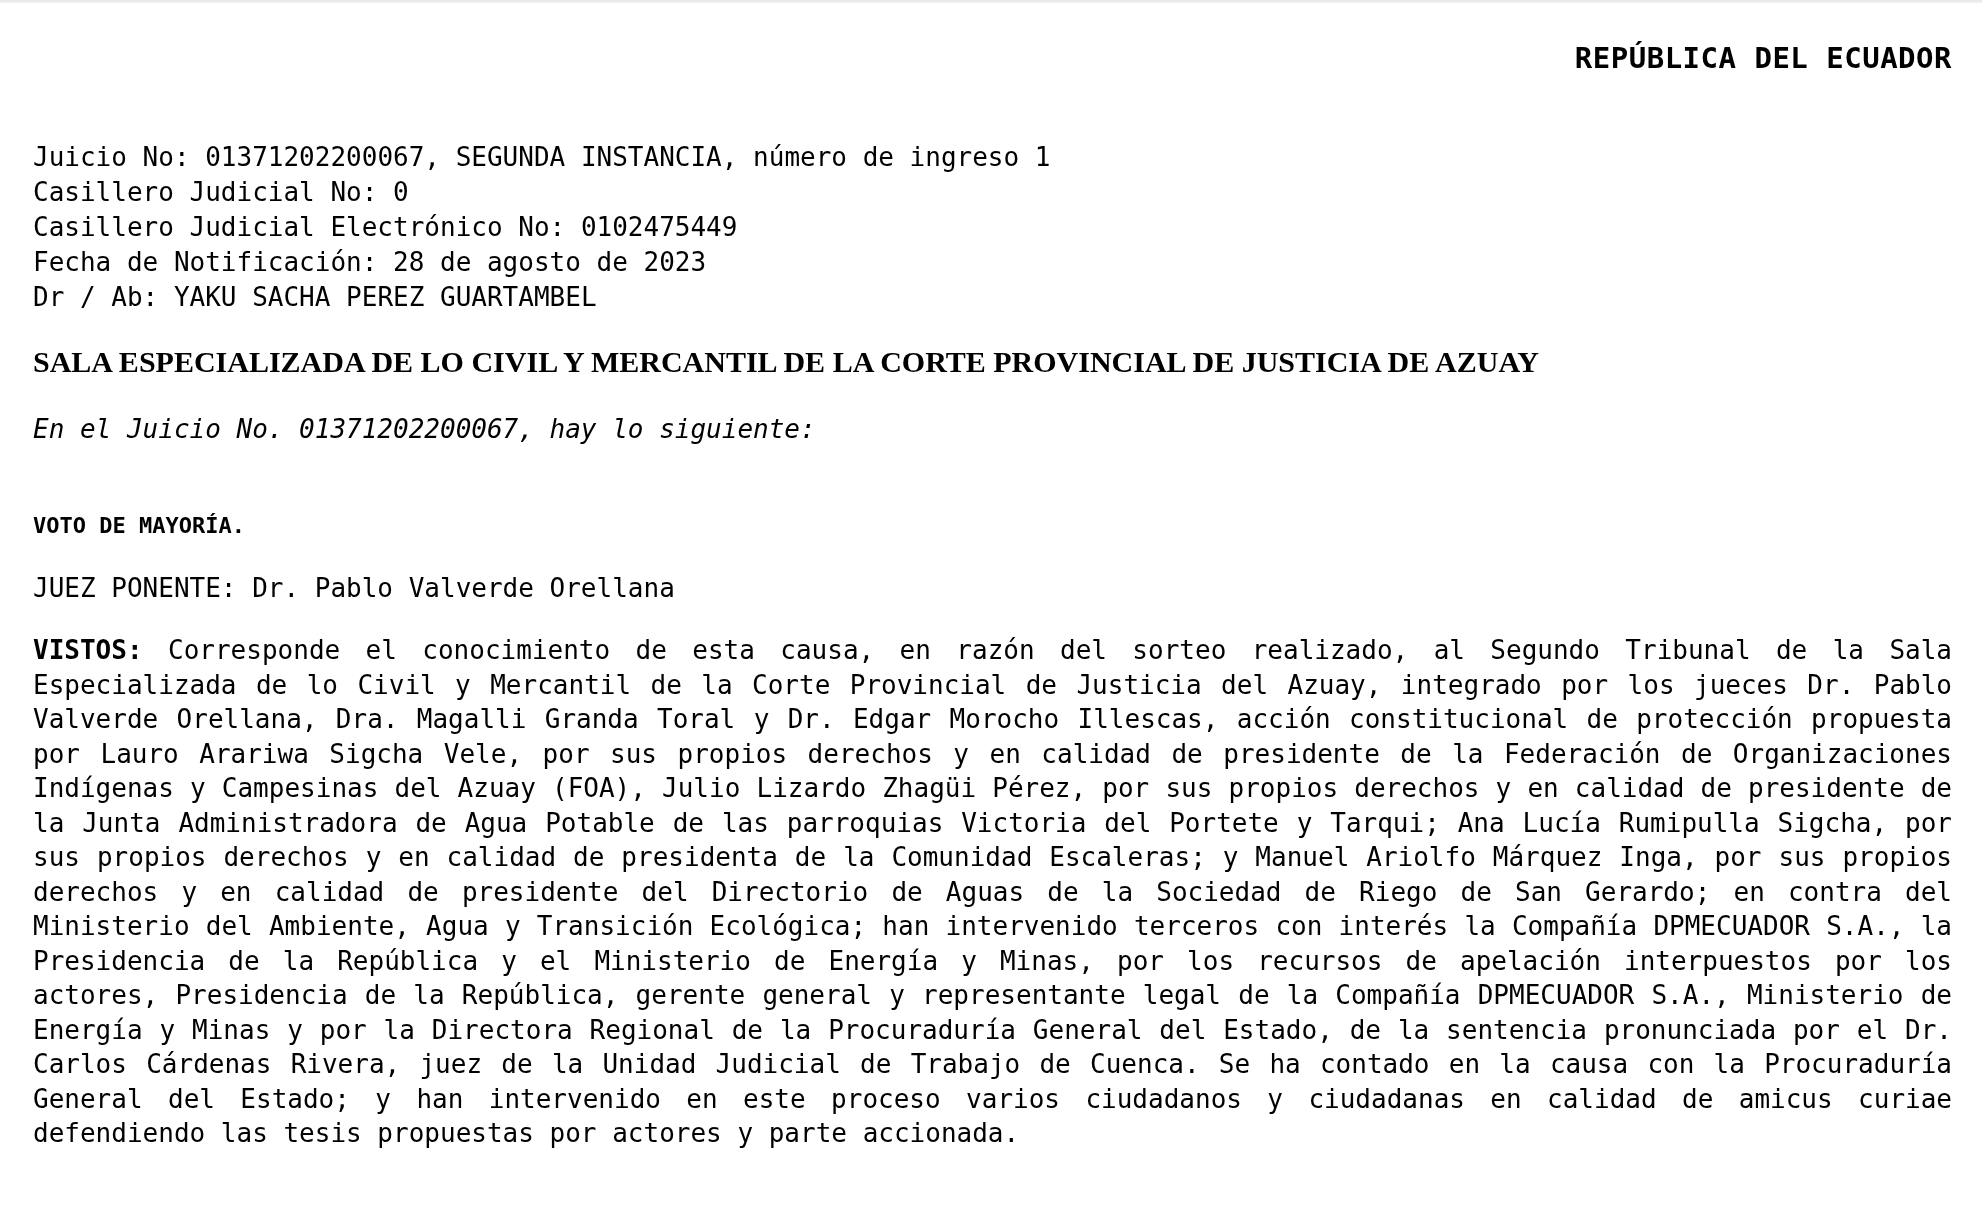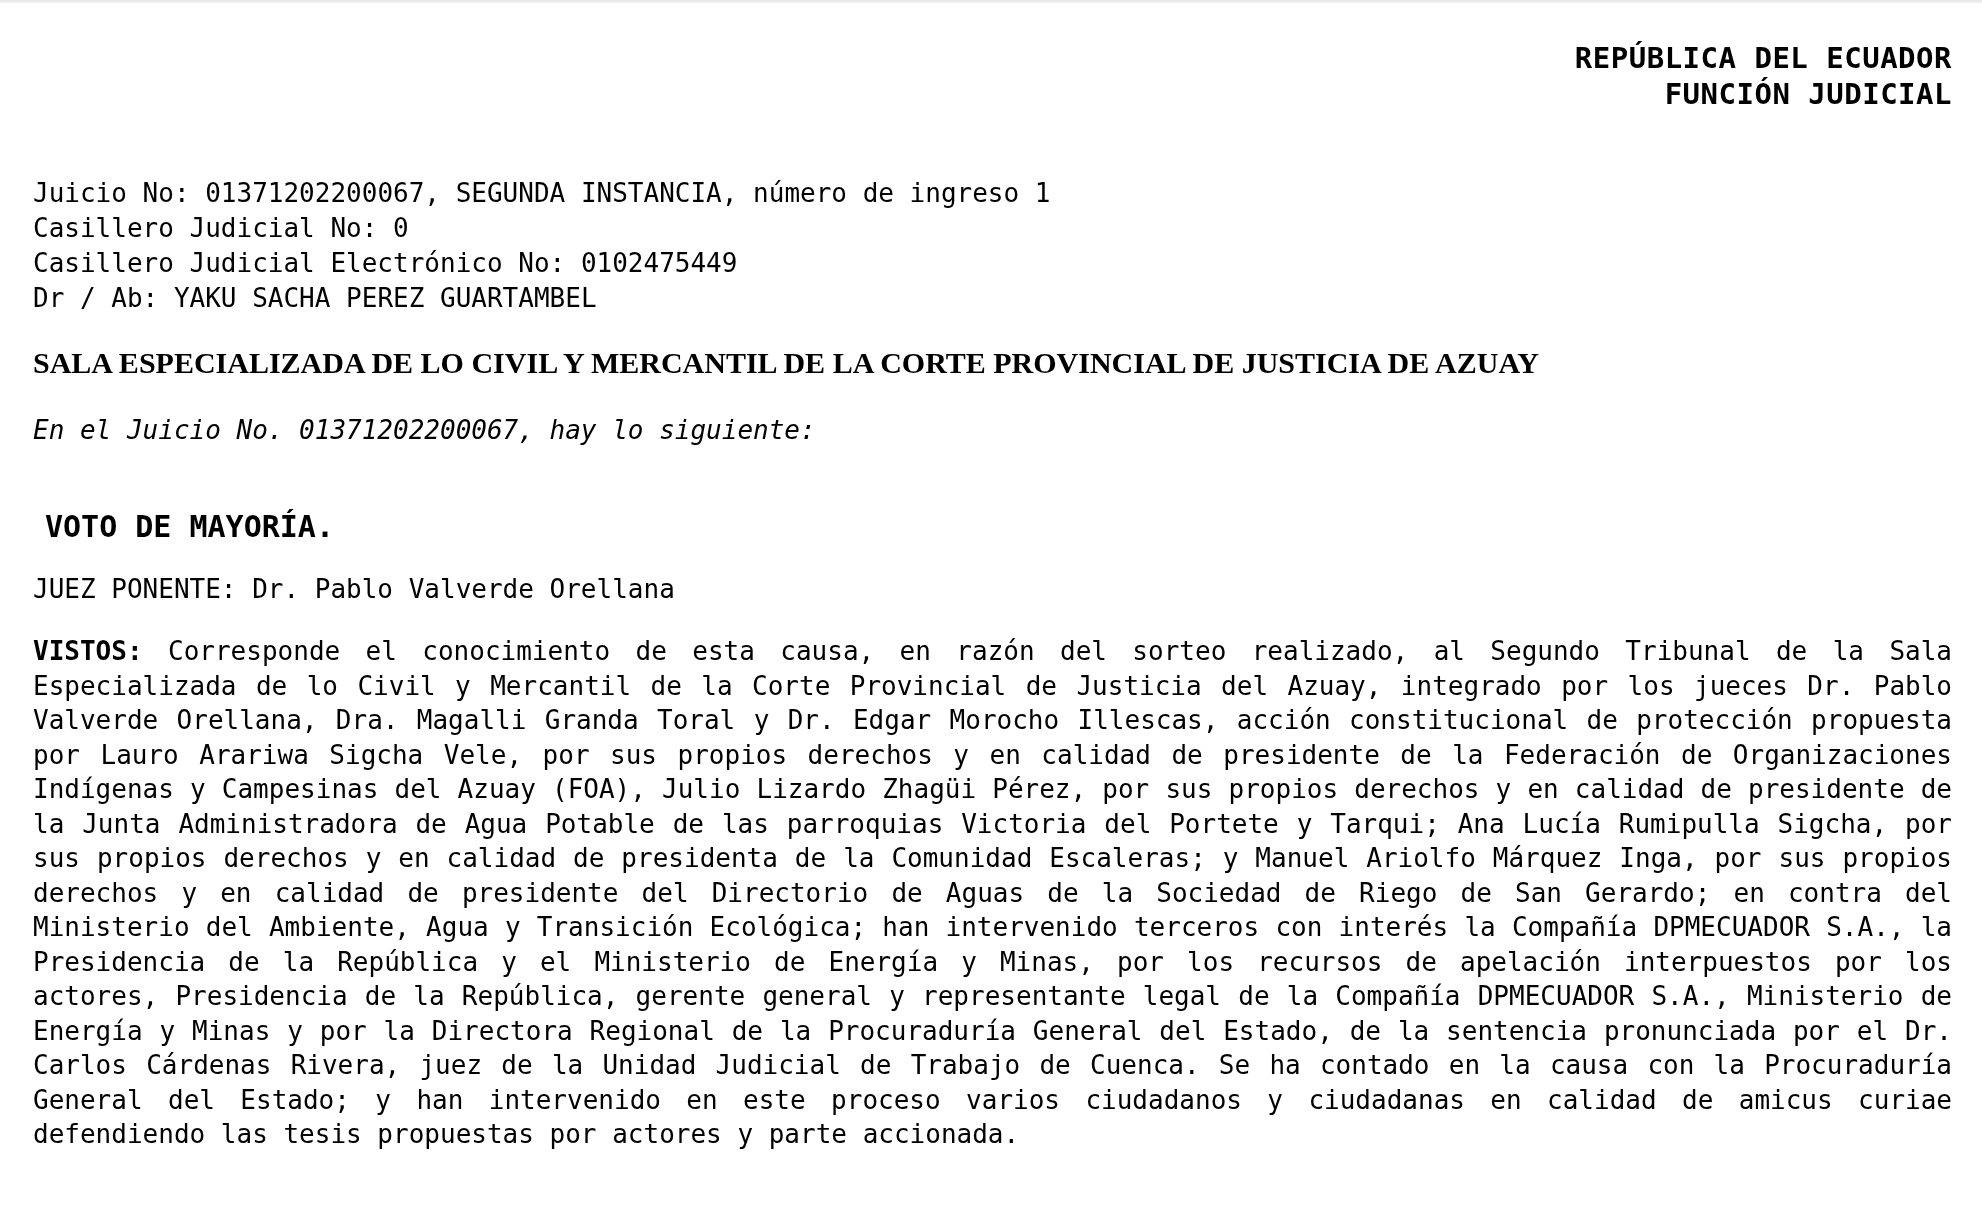--- a/index.html
+++ b/index.html
@@ -52,25 +52,24 @@
   }
   .case-intro {
     margin-top: 33px;
     font-size: 26px;
     line-height: 35px;
     white-space: nowrap;
     font-style: italic;
   }
   .vote-heading {
     margin-top: 61px;
-    font-size: 30px;
+    font-size: 22px;
     line-height: 35px;
     font-weight: bold;
     white-space: nowrap;
-    margin-left: 12px;
   }
   .judge-line {
     margin-top: 28px;
     font-size: 26px;
     line-height: 35px;
     white-space: nowrap;
   }
   .vistos-paragraph {
     margin-top: 27px;
     font-size: 26px;
@@ -81,35 +80,38 @@
 </style>
 </head>
 <body>
 
 <div class="top-edge"></div>
 
 <div class="doc">
 
   <div class="doc-header">
     <div>REPÚBLICA DEL ECUADOR</div>
-    <div>FUNCIÓN JUDICIAL</div>
   </div>
 
   <div class="meta-block">
     <div class="meta-line">
       <span class="meta-label">Juicio No:</span>
       <span class="meta-value">01371202200067, SEGUNDA INSTANCIA, número de ingreso 1</span>
     </div>
     <div class="meta-line">
       <span class="meta-label">Casillero Judicial No:</span>
       <span class="meta-value">0</span>
     </div>
     <div class="meta-line">
       <span class="meta-label">Casillero Judicial Electrónico No:</span>
       <span class="meta-value">0102475449</span>
+    </div>
+    <div class="meta-line">
+      <span class="meta-label">Fecha de Notificación:</span>
+      <span class="meta-value">28 de agosto de 2023</span>
     </div>
     <div class="meta-line">
       <span class="meta-label">Dr / Ab:</span>
       <span class="meta-value">YAKU SACHA PEREZ GUARTAMBEL</span>
     </div>
   </div>
 
   <div class="court-title">SALA ESPECIALIZADA DE LO CIVIL Y MERCANTIL DE LA CORTE PROVINCIAL DE JUSTICIA DE AZUAY</div>
 
   <div class="case-intro">En el Juicio No. 01371202200067, hay lo siguiente:</div>

